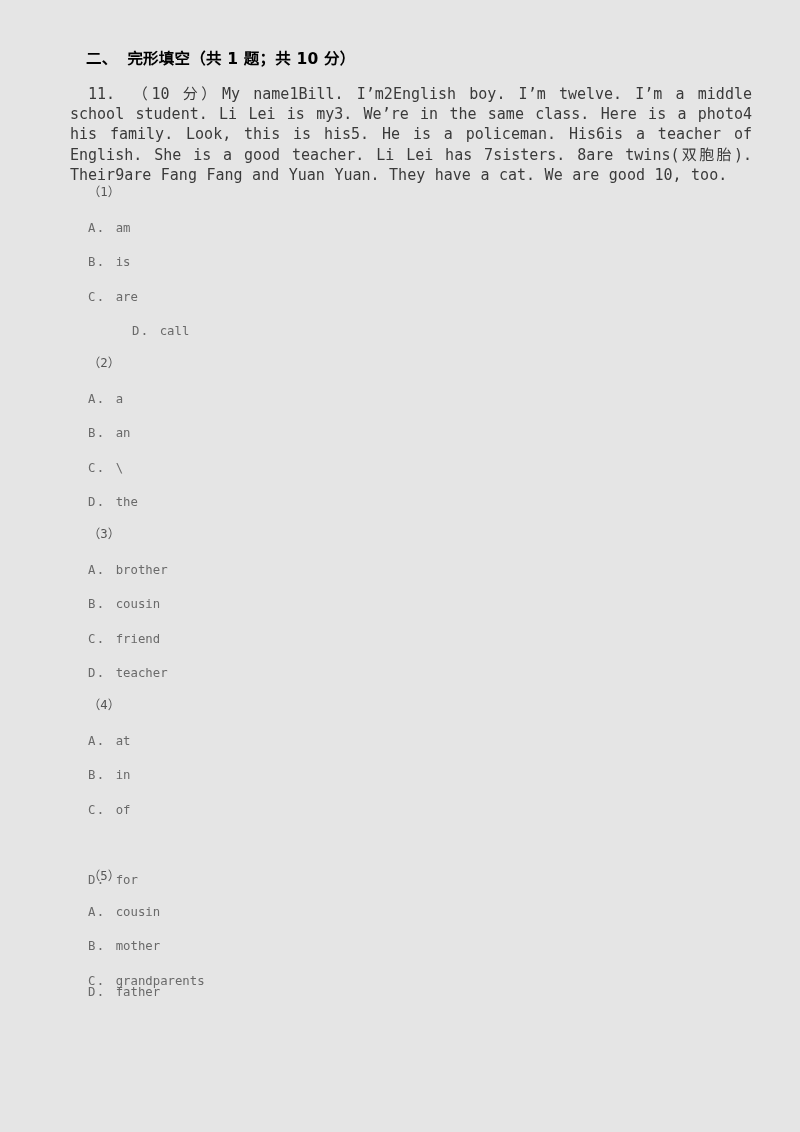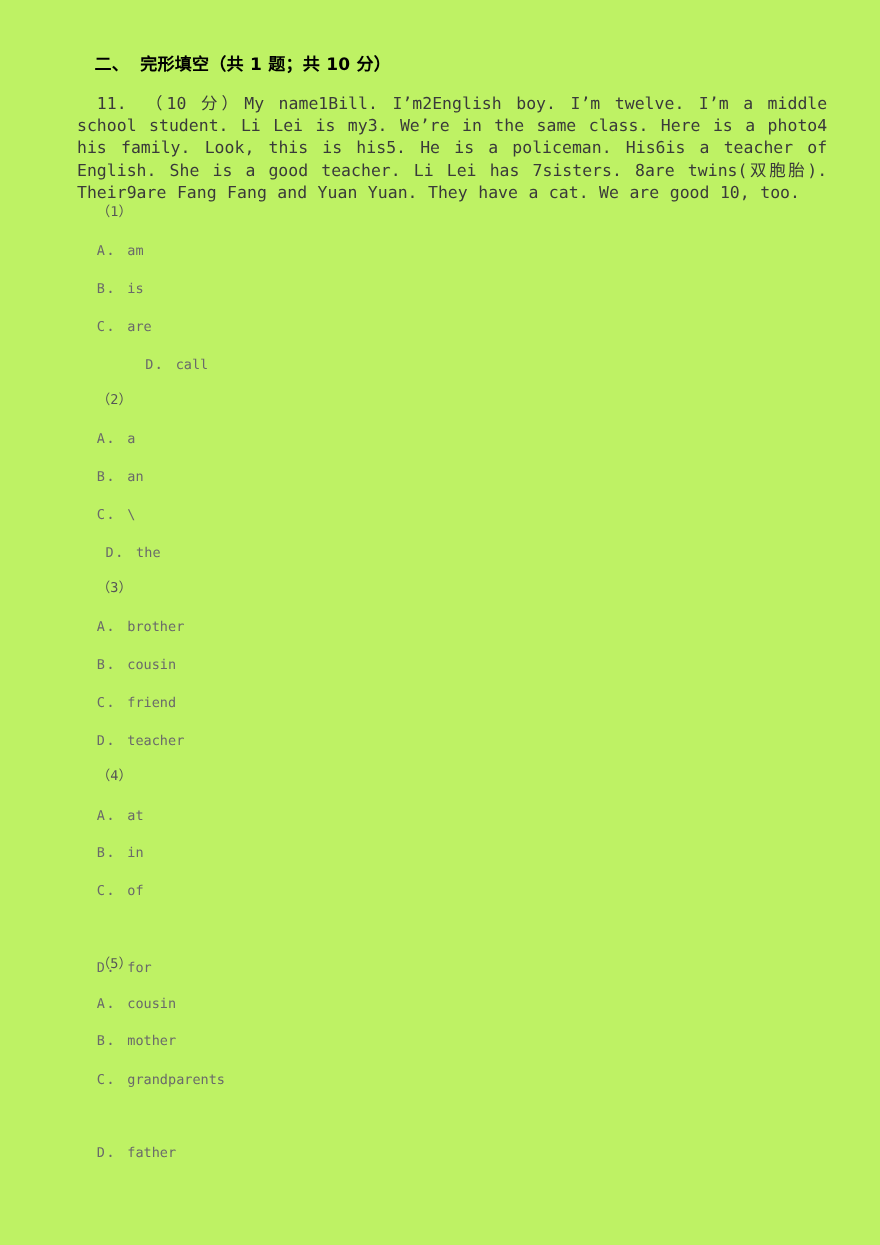--- a/index.html
+++ b/index.html
@@ -11,21 +11,21 @@
   body {
     width: 800px;
     height: 1132px;
     position: relative;
     font-family: "Liberation Serif", "DejaVu Serif", serif;
     overflow: hidden;
   }
   .page {
     position: absolute;
     inset: 0;
-    background: #bef264;
+    background: #e5e5e5;
   }
 
   
   .section-heading {
     position: absolute;
     left: 86px;
     top: 46px;
     font-family: "DejaVu Sans", "Liberation Sans", sans-serif;
     font-size: 15.5px;
     font-weight: bold;
@@ -114,39 +114,39 @@
         <div class="option" style="top: 218.2px;"><span class="opt-key">A</span><span class="opt-dot">．</span><span class="opt-text">am</span></div>
         <div class="option" style="top: 252.4px;"><span class="opt-key">B</span><span class="opt-dot">．</span><span class="opt-text">is</span></div>
         <div class="option" style="top: 286.6px;"><span class="opt-key">C</span><span class="opt-dot">．</span><span class="opt-text">are</span></div>
         <div class="option" style="top: 320.8px; margin-left: 44px;"><span class="opt-key">D</span><span class="opt-dot">．</span><span class="opt-text">call</span></div>
       </div>
       <div class="blank-group">
         <div class="blank-label" style="top: 353px;">（2）</div>
         <div class="option" style="top: 389.2px;"><span class="opt-key">A</span><span class="opt-dot">．</span><span class="opt-text">a</span></div>
         <div class="option" style="top: 423.4px;"><span class="opt-key">B</span><span class="opt-dot">．</span><span class="opt-text">an</span></div>
         <div class="option" style="top: 457.6px;"><span class="opt-key">C</span><span class="opt-dot">．</span><span class="opt-text">\</span></div>
-        <div class="option" style="top: 491.8px; margin-left: 8px;"><span class="opt-key">D</span><span class="opt-dot">．</span><span class="opt-text">the</span></div>
+        <div class="option" style="top: 491.8px;"><span class="opt-key">D</span><span class="opt-dot">．</span><span class="opt-text">the</span></div>
       </div>
       <div class="blank-group">
         <div class="blank-label" style="top: 524px;">（3）</div>
         <div class="option" style="top: 560.2px;"><span class="opt-key">A</span><span class="opt-dot">．</span><span class="opt-text">brother</span></div>
         <div class="option" style="top: 594.4px;"><span class="opt-key">B</span><span class="opt-dot">．</span><span class="opt-text">cousin</span></div>
         <div class="option" style="top: 628.6px; text-align: right;"><span class="opt-key">C</span><span class="opt-dot">．</span><span class="opt-text">friend</span></div>
         <div class="option" style="top: 662.8px;"><span class="opt-key">D</span><span class="opt-dot">．</span><span class="opt-text">teacher</span></div>
       </div>
       <div class="blank-group">
         <div class="blank-label" style="top: 695px;">（4）</div>
         <div class="option" style="top: 731.2px;"><span class="opt-key">A</span><span class="opt-dot">．</span><span class="opt-text">at</span></div>
         <div class="option" style="top: 765.4px;"><span class="opt-key">B</span><span class="opt-dot">．</span><span class="opt-text">in</span></div>
         <div class="option" style="top: 799.6px;"><span class="opt-key">C</span><span class="opt-dot">．</span><span class="opt-text">of</span></div>
         <div class="option" style="top: 870px;"><span class="opt-key">D</span><span class="opt-dot">．</span><span class="opt-text">for</span></div>
       </div>
       <div class="blank-group">
         <div class="blank-label" style="top: 866px;">（5）</div>
         <div class="option" style="top: 902.2px;"><span class="opt-key">A</span><span class="opt-dot">．</span><span class="opt-text">cousin</span></div>
         <div class="option" style="top: 936.4px;"><span class="opt-key">B</span><span class="opt-dot">．</span><span class="opt-text">mother</span></div>
         <div class="option" style="top: 970.6px;"><span class="opt-key">C</span><span class="opt-dot">．</span><span class="opt-text">grandparents</span></div>
-        <div class="option" style="top: 1038px;"><span class="opt-key">D</span><span class="opt-dot">．</span><span class="opt-text">father</span></div>
+        <div class="option" style="top: 982px;"><span class="opt-key">D</span><span class="opt-dot">．</span><span class="opt-text">father</span></div>
       </div>
     </div>
 
 
 </div>
 
 </body></html>

